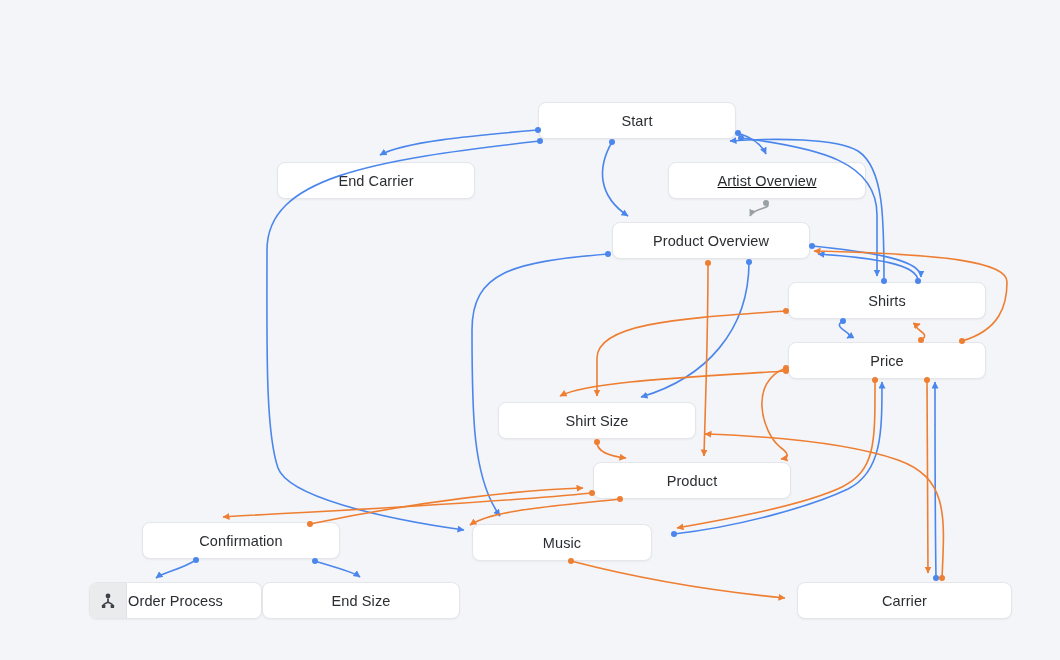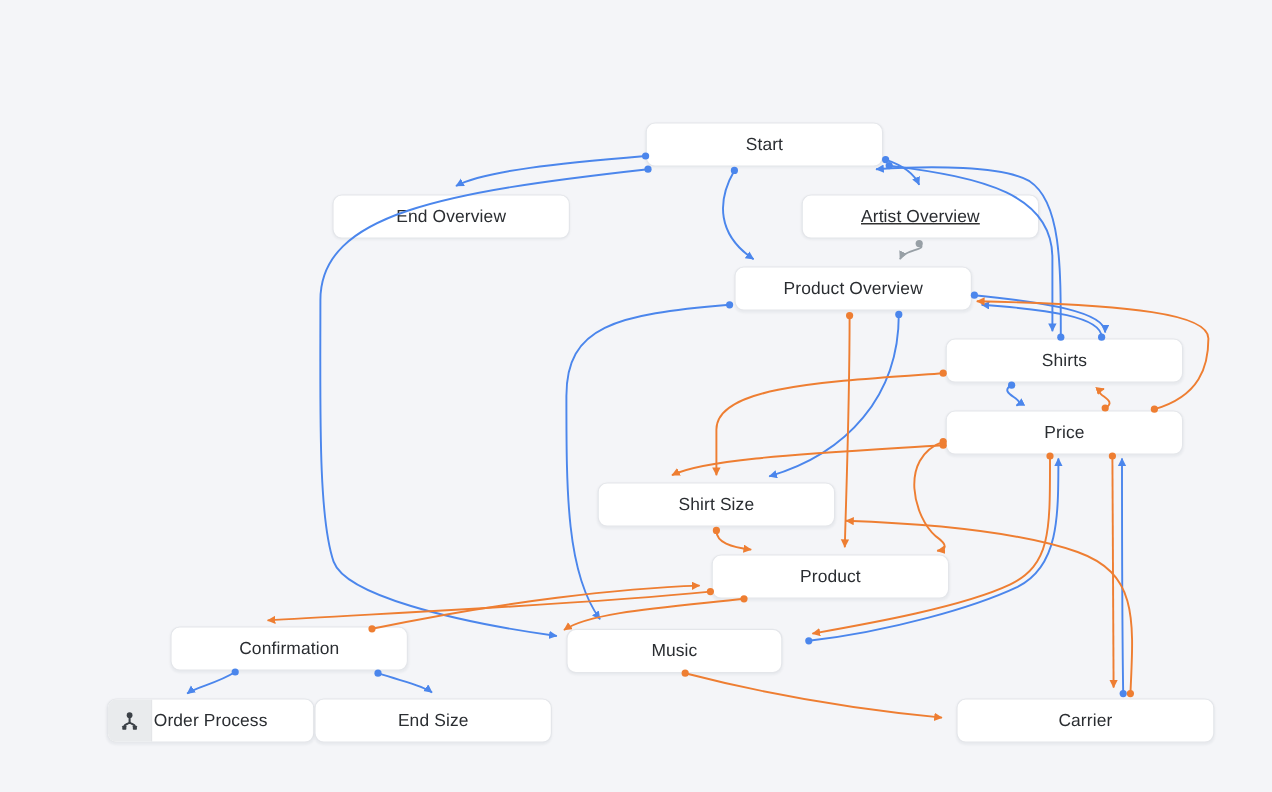--- a/index.html
+++ b/index.html
@@ -47,21 +47,21 @@
 </style>
 </head>
 <body>
 
 <div class="canvas">
   <div id="nodes">
       <div class="node" style="left: 538px; top: 102px; width: 198px; height: 37px; align-items: center;">
     <span class="label">Start</span>
   </div>
       <div class="node" style="left: 277px; top: 162px; width: 198px; height: 37px;">
-    <span class="label">End Overview</span>
+    <span class="label">End Carrier</span>
   </div>
       <div class="node" style="left: 668px; top: 162px; width: 198px; height: 37px; text-decoration: underline;">
     <span class="label">Artist Overview</span>
   </div>
       <div class="node" style="left: 612px; top: 222px; width: 198px; height: 37px;">
     <span class="label">Product Overview</span>
   </div>
       <div class="node" style="left: 788px; top: 282px; width: 198px; height: 37px;">
     <span class="label">Shirts</span>
   </div>

